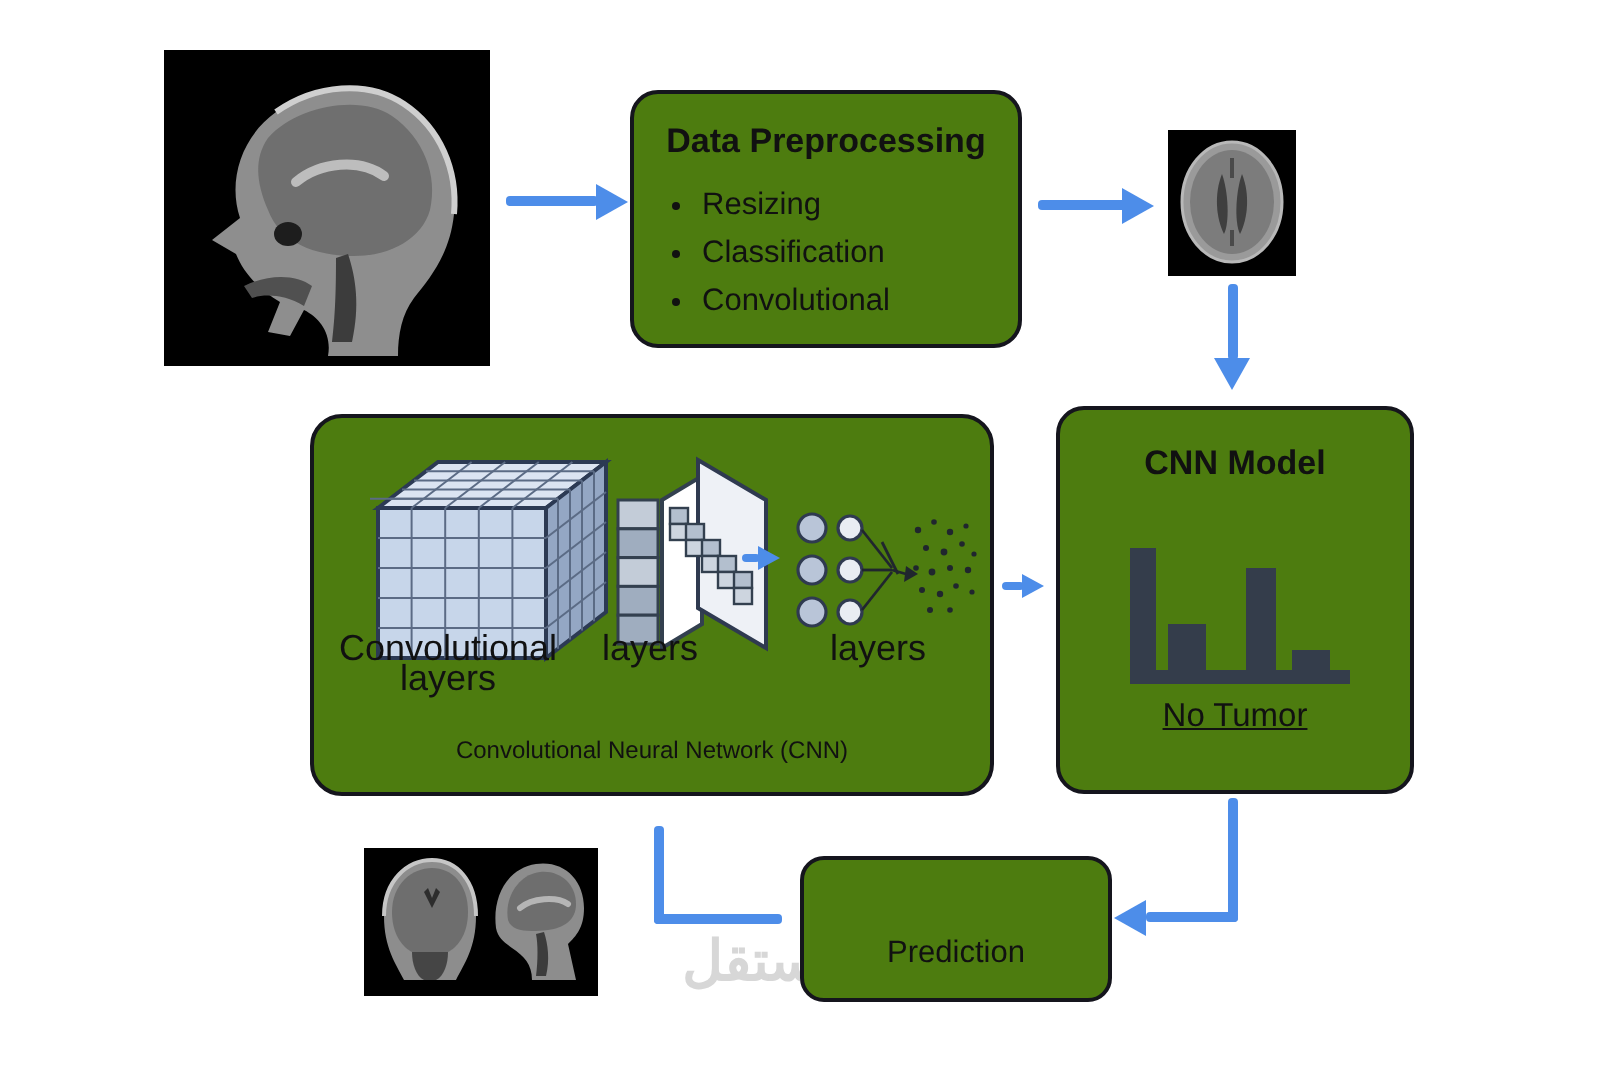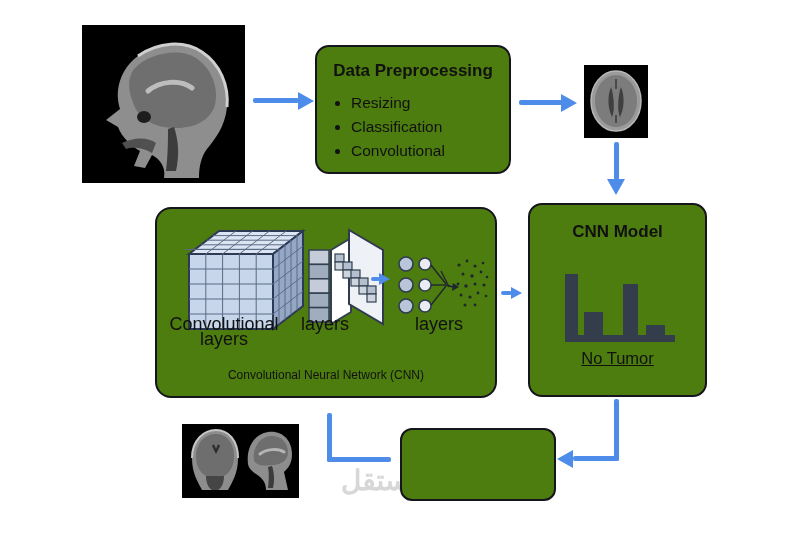--- a/index.html
+++ b/index.html
@@ -231,20 +231,21 @@
   <div class="head right small" style="left:511px;top:287px;"></div>
 
   <div class="shaft-v" style="left:614px;top:399px;height:62px;"></div>
   <div class="shaft-h" style="left:573px;top:456px;width:46px;"></div>
   <div class="head left" style="left:557px;top:450px;"></div>
 
   <div class="shaft-v" style="left:327px;top:413px;height:49px;"></div>
   <div class="shaft-h" style="left:327px;top:457px;width:64px;"></div>
 
   <div class="dbox r12" style="left:400px;top:428px;width:156px;height:73px;">
+    <div class="cls-sub">Prediction</div>
   </div>
 
   <div class="img-frame" style="left:182px;top:424px;">
     <svg width="117" height="74" viewBox="0 0 117 74">
       <rect x="0" y="0" width="117" height="74" fill="#000"></rect>
       <path d="M10,34 C10,16 22,6 34,6 C46,6 56,16 56,34 C56,50 50,58 46,66 L20,66 C16,58 10,50 10,34 Z" fill="#8d8d8d"></path>
       <path d="M14,32 C14,18 24,10 34,10 C44,10 52,18 52,32 C52,44 46,50 42,52 L24,52 C20,50 14,44 14,32 Z" fill="#6e6e6e"></path>
       <path d="M30,22 L34,30 L38,22 L36,20 L34,25 L32,20 Z" fill="#2d2d2d"></path>
       <path d="M24,52 L42,52 C42,58 40,64 36,66 L30,66 C26,64 24,58 24,52 Z" fill="#454545"></path>
       <path d="M10,34 C10,16 22,6 34,6 C46,6 56,16 56,34" fill="none" stroke="#c6c6c6" stroke-width="2"></path>

